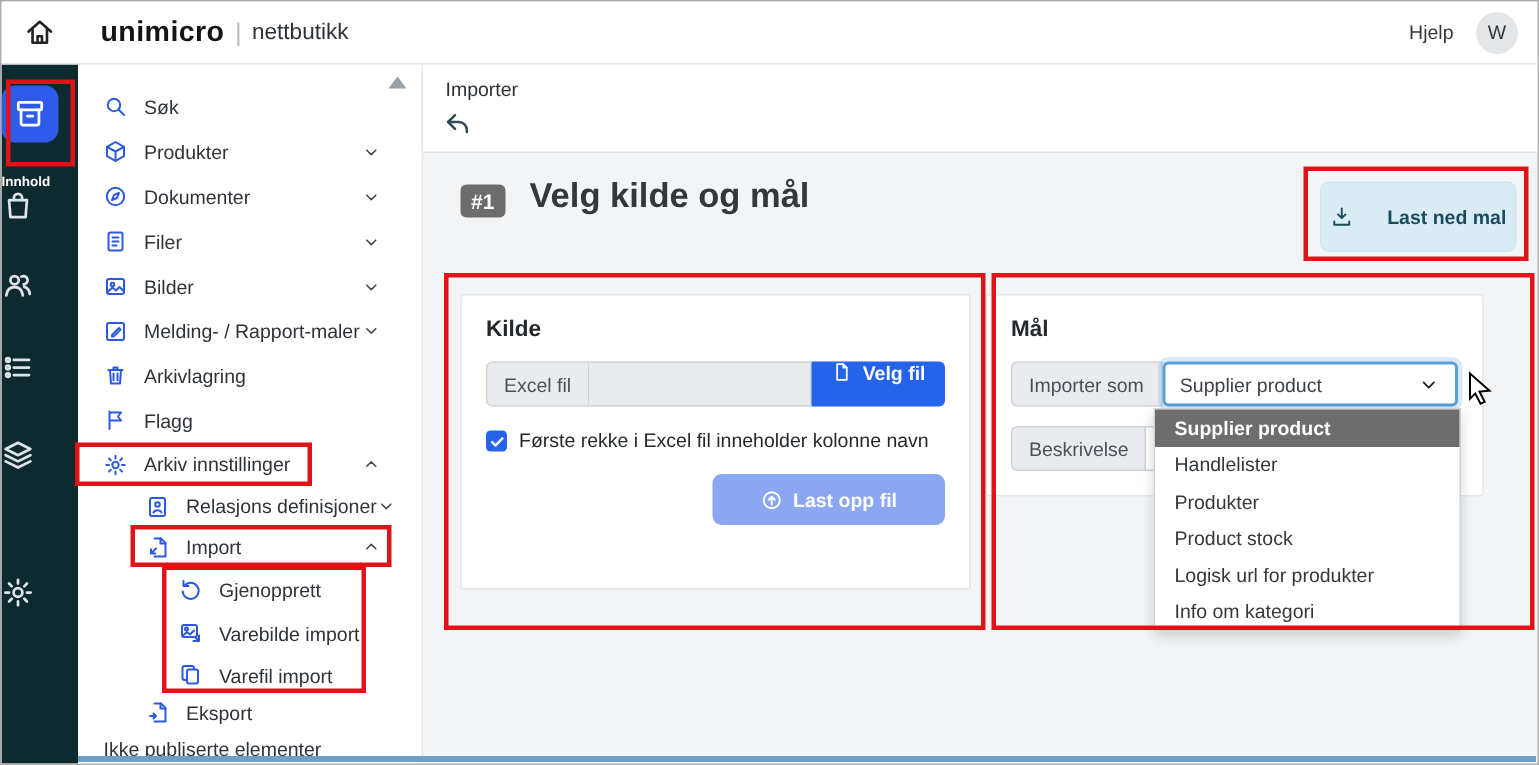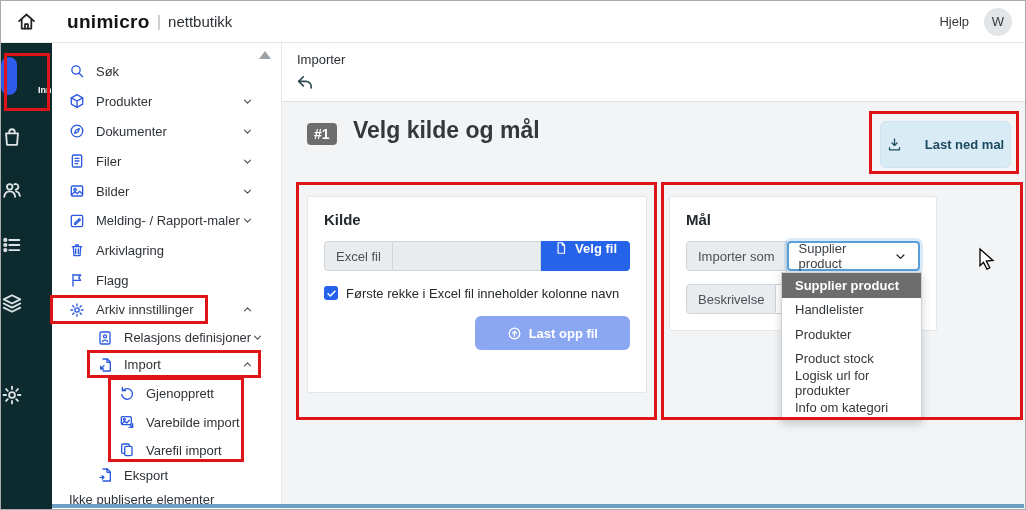--- a/index.html
+++ b/index.html
@@ -12,21 +12,21 @@
   .home-btn{margin-left:15px;width:21px;height:21px;color:#222;cursor:pointer}
   .logo{margin-left:30px;font-size:19px;font-weight:bold;color:#141414;letter-spacing:.3px}
   .logo-sep{color:#b9bdc1;margin:0 7px;font-weight:300;font-size:17px}
   .logo-suffix{font-size:15px;color:#2c3136;font-weight:400}
   .header-right{margin-left:auto;display:flex;align-items:center;gap:15px;margin-right:13px}
   .help-link{font-size:13px;color:#33383d;cursor:pointer}
   .avatar{width:28px;height:28px;border-radius:50%;background:#e3e6e9;display:flex;align-items:center;justify-content:center;font-size:13px;color:#33383d;cursor:pointer}
 
   
   .rail{position:absolute;left:0;top:41px;bottom:0;width:51px;background:#0d2a2e;z-index:4}
-  .rail-item{position:absolute;left:0;width:51px;display:flex;align-items:flex-end;gap:21px;cursor:pointer}
+  .rail-item{position:absolute;left:0;width:51px;display:flex;flex-direction:column;align-items:flex-start;gap:21px;cursor:pointer}
   .rail-icon{width:22px;height:22px;color:#dde3e6}
   .rail-item.active .rail-icon{width:38px;height:38px;background:#2f5bea;border-radius:9px;padding:8px;box-sizing:border-box;color:#fff}
   .rail-label{font-size:9px;color:#fff;font-weight:bold}
   .rail-item:nth-child(1){top:15px}
   .rail-item:nth-child(2){top:84px}
   .rail-item:nth-child(3){top:137px}
   .rail-item:nth-child(4){top:192px}
   .rail-item:nth-child(5){top:250px}
   .rail-item:nth-child(6){top:342px}
 
@@ -51,30 +51,30 @@
   .topbar{position:absolute;top:0;left:0;right:0;height:59px;background:#fff;border-bottom:1px solid #dfe2e5}
   .breadcrumb{position:absolute;left:16px;top:10px;font-size:13px;color:#2b3034}
   .back-btn{position:absolute;left:14px;top:31px;width:20px;height:20px;color:#2e4a52;cursor:pointer}
   .step-badge{position:absolute;left:26px;top:81px;background:#6d6d6d;color:#fff;font-weight:bold;font-size:14px;padding:3px 7px;border-radius:4px}
   .page-title{position:absolute;left:72px;top:75px;font-size:23px;font-weight:bold;color:#33383c}
   .download-btn{position:absolute;left:599px;top:79px;width:129px;height:45px;background:#d9ecf6;border:1px solid #cfe6f2;border-radius:6px;display:flex;align-items:center;justify-content:center;gap:23px;color:#1c4a5e;font-size:13px;font-weight:bold;cursor:pointer}
   .download-btn .icon{width:15px;height:15px}
 
   .card{position:absolute;background:#fff;border:1px solid #e4e7e9;border-radius:2px;box-sizing:border-box;padding:14px 16px}
   .card-kilde{left:26px;top:154px;width:340px;height:197px}
-  .card-maal{left:388px;top:154px;width:268px;height:135px}
+  .card-maal{left:376px;top:154px;width:332px;height:135px}
   .card-title{font-size:15px;font-weight:bold;color:#24292d}
 
   .igroup{display:flex;height:30px;margin-top:13px}
   .iaddon{background:#e9ecef;border:1px solid #ced4da;border-radius:4px 0 0 4px;display:flex;align-items:center;padding:0 11px;font-size:13px;color:#495057;flex:none;box-sizing:border-box}
   .ifield{flex:1;border:1px solid #ced4da;border-left:none;background:#fff;border-radius:0 4px 4px 0;font-size:13px;padding:0 10px;display:flex;align-items:center;color:#333;min-width:0}
   .ifield.gray{background:#e9ecef;border-radius:0}
   .file-btn{flex:none;background:#2563e8;color:#fff;font-size:13px;font-weight:bold;border:none;border-radius:0 4px 4px 0;display:flex;gap:7px;padding:0 13px;cursor:pointer}
   .file-btn .icon{width:14px;height:14px}
-  .check-row{display:flex;align-items:flex-start;gap:8px;margin-top:15px}
+  .check-row{display:flex;align-items:flex-end;gap:8px;margin-top:15px}
   .checkbox{width:14px;height:14px;background:#2563e8;border-radius:3px;color:#fff;padding:1.5px;box-sizing:border-box;cursor:pointer;flex:none}
   .check-label{font-size:13px;color:#24292d}
   .upload-row{display:flex;justify-content:flex-end;margin-top:15px}
   .upload-btn{background:#8ba7f1;color:#fff;border:none;border-radius:6px;height:34px;padding:0 32px;font-size:13px;font-weight:bold;display:flex;align-items:center;gap:7px;cursor:pointer}
   .upload-btn .icon{width:15px;height:15px}
 
   .maal-row{position:relative}
   .select-box{flex:1;position:relative;border:2px solid #58a0dc;box-shadow:0 0 0 3px rgba(90,160,220,.22);border-radius:4px;background:#fff;display:flex;align-items:center;padding:0 10px;font-size:13px;color:#3c4247;cursor:pointer;min-width:0;box-sizing:border-box}
   .sel-chevron{margin-left:auto;width:15px;height:15px;color:#1f2428}
   .dropdown{position:absolute;top:31px;left:95px;right:-2px;background:#fff;border:1px solid #cdd2d6;box-shadow:0 3px 9px rgba(0,0,0,.18);z-index:40}

